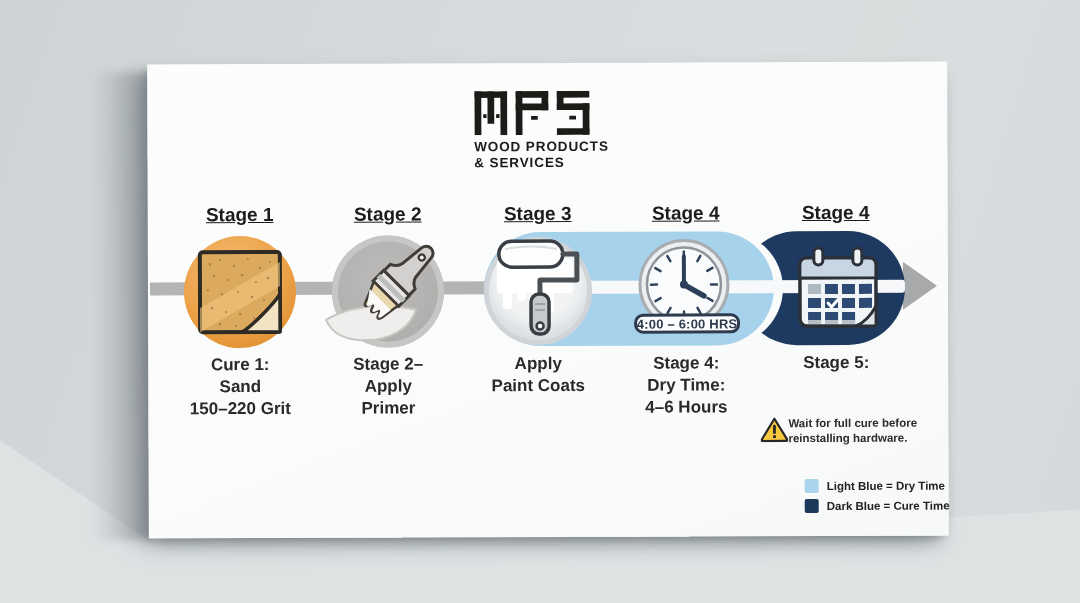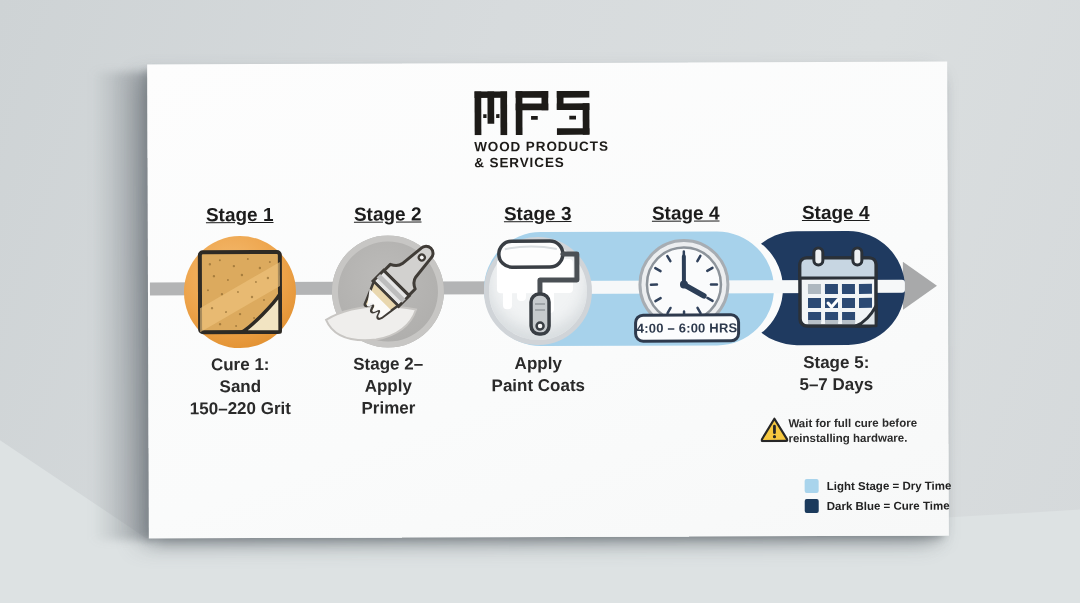--- a/index.html
+++ b/index.html
@@ -56,21 +56,21 @@
     background:radial-gradient(circle at 42% 32%, #f4bc72 0%, #eda34a 52%, #e39334 78%, #c87e25 100%);}
   .c2{left:184px;top:172px;width:112px;height:112px;
     background:radial-gradient(circle at 46% 38%, #bcbbb9 0%, #b0afad 70%, #a8a7a5 100%);
     box-shadow:inset 0 0 0 6px #c7c6c4;}
   .c3{left:336px;top:174px;width:108px;height:108px;background:#f1f3f4;
     border:5px solid #d0d4d8;box-sizing:border-box;
     box-shadow:inset 0 -10px 14px rgba(160,168,175,.3);}
   .icon-abs{position:absolute;z-index:6;}
 
   
-  .badge{position:absolute;left:486px;top:251px;width:106px;height:29px;box-sizing:border-box;
+  .badge{position:absolute;left:486px;top:251px;width:106px;height:20px;box-sizing:border-box;
     border:3px solid #2e3a4d;border-radius:9px;background:#fcfdfe;
     display:flex;align-items:center;justify-content:center;
     font-size:13px;font-weight:700;color:#2e3a4d;letter-spacing:.2px;z-index:7;white-space:nowrap;}
 
   
   .warning{position:absolute;left:612px;top:354px;display:flex;align-items:flex-start;z-index:6;}
   .warning-text{font-size:11.5px;font-weight:700;line-height:1.3;color:#2b2b2b;}
 
   
   .legend{position:absolute;left:656px;top:417px;z-index:6;}
@@ -246,41 +246,45 @@
   </div>
   <div class="sdesc" style="left:240px">
     <div>Stage 2–</div>
     <div>Apply</div>
     <div>Primer</div>
   </div>
   <div class="sdesc" style="left:390px">
     <div>Apply</div>
     <div>Paint Coats</div>
   </div>
+  <div class="sdesc" style="left:538px">
+    <div>Stage 4:</div>
+    <div>Dry Time:</div>
+    <div>4–6 Hours</div>
+  </div>
   <div class="sdesc" style="left:688px">
     <div>Stage 5:</div>
-    <div>5–7 Days</div>
   </div>
 
   <div class="warning">
     <svg width="28" height="26" viewBox="0 0 28 26">
       <path d="M14,2.5 L26.5,23 q1,1.8 -1,1.8 H2.5 q-2,0 -1,-1.8 Z" fill="#f6c840" stroke="#272727" stroke-width="2.2" stroke-linejoin="round"></path>
       <line x1="14" y1="10" x2="14" y2="16.5" stroke="#272727" stroke-width="2.8" stroke-linecap="round"></line>
       <circle cx="14" cy="20.5" r="1.6" fill="#272727"></circle>
     </svg>
     <div class="warning-text">
       <div>Wait for full cure before</div>
       <div>reinstalling hardware.</div>
     </div>
   </div>
 
   <div class="legend">
     <div class="legend-row">
       <span class="swatch sw-dry"></span>
-      <span class="legend-label">Light Stage = Dry Time</span>
+      <span class="legend-label">Light Blue = Dry Time</span>
     </div>
     <div class="legend-row">
       <span class="swatch sw-cure"></span>
       <span class="legend-label">Dark Blue = Cure Time</span>
     </div>
   </div>
 
 </div>
 
 </body></html>

